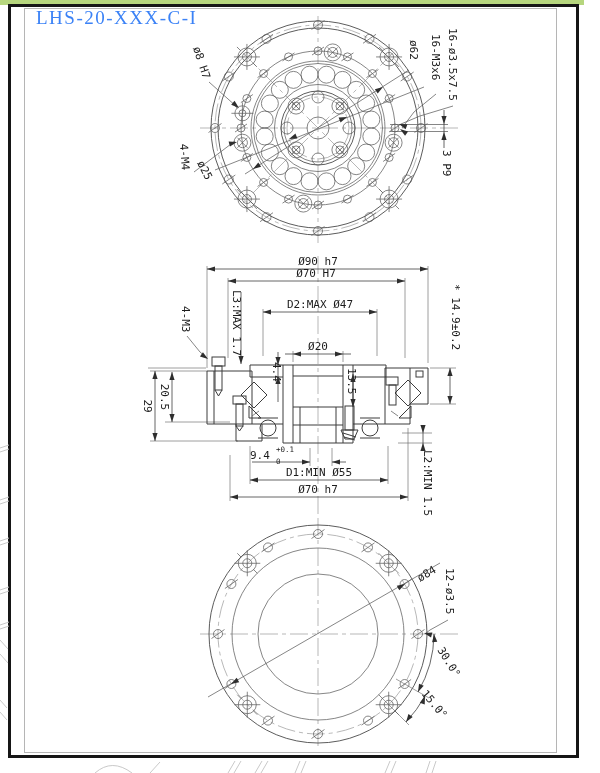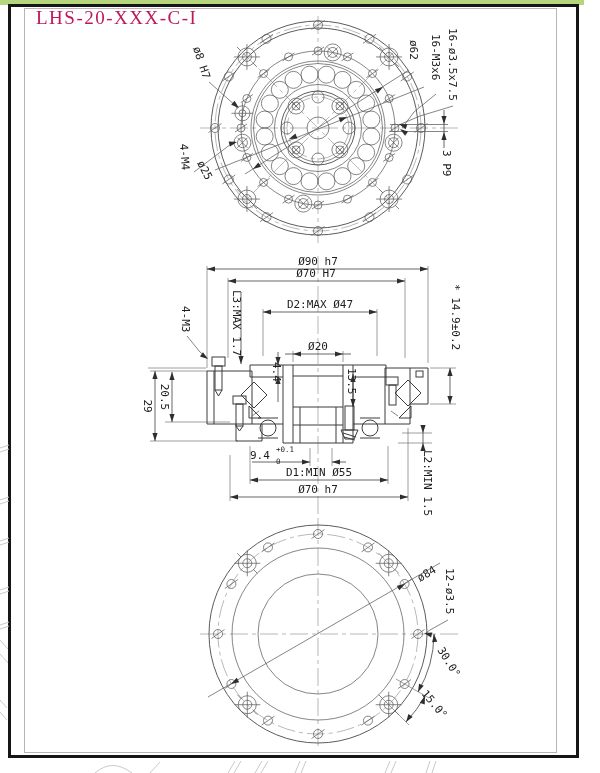--- a/index.html
+++ b/index.html
@@ -4,21 +4,21 @@
 <style>
   html,body{margin:0;padding:0;}
   body{width:600px;height:773px;position:relative;background:#ffffff;overflow:hidden;
        font-family:"Liberation Sans",sans-serif;}
   .green-strip{position:absolute;left:0;top:0;width:584px;height:5px;background:#b6d67e;}
   .outer-frame{position:absolute;left:8px;top:4px;width:571px;height:754px;
                border:3px solid #161616;box-sizing:border-box;background:transparent;}
   .inner-frame{position:absolute;left:24px;top:8px;width:533px;height:745px;
                border:1.5px solid #b5b5b5;box-sizing:border-box;}
   .drawing-title{position:absolute;left:36px;top:7px;font-family:"Liberation Serif",serif;
-               font-size:19px;letter-spacing:1.5px;color:#be185d;}
+               font-size:19px;letter-spacing:1.5px;color:#3b82f6;}
   svg{position:absolute;left:0;top:0;}
   .ln{stroke:#3d3d3d;stroke-width:1;fill:none;}
   .tn{stroke:#5d5d5d;stroke-width:.75;fill:none;}
   .circ{stroke:#4a4a4a;stroke-width:.9;fill:none;}
   .ext{stroke:#6a6a6a;stroke-width:.65;fill:none;}
   .dimln{stroke:#3f3f3f;stroke-width:.8;fill:none;}
   .cl{stroke:#999;stroke-width:.7;fill:none;stroke-dasharray:18 4 4 4;}
   .faint{stroke:#c9c9c9;stroke-width:1;fill:none;}
   .dim{font-family:"DejaVu Sans Mono","Liberation Mono",monospace;font-size:11px;fill:#1c1c1c;}
   .dimsm{font-family:"DejaVu Sans Mono","Liberation Mono",monospace;font-size:7.5px;fill:#1c1c1c;}

